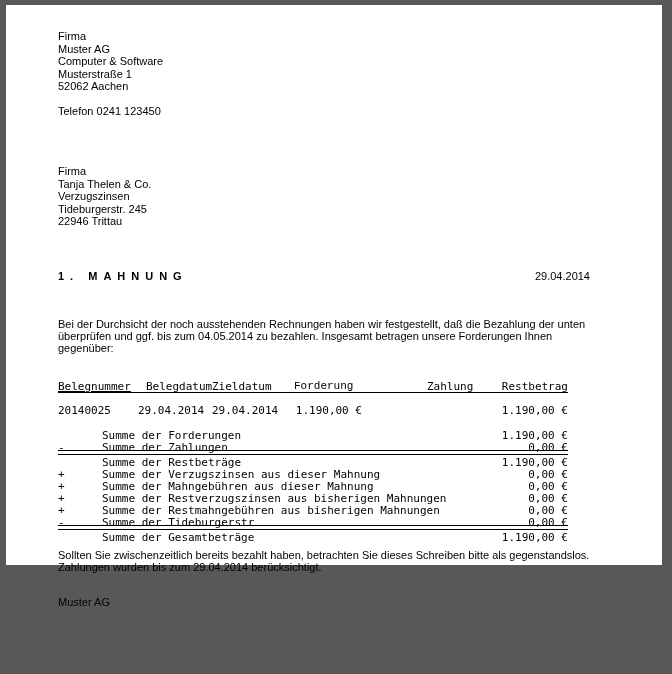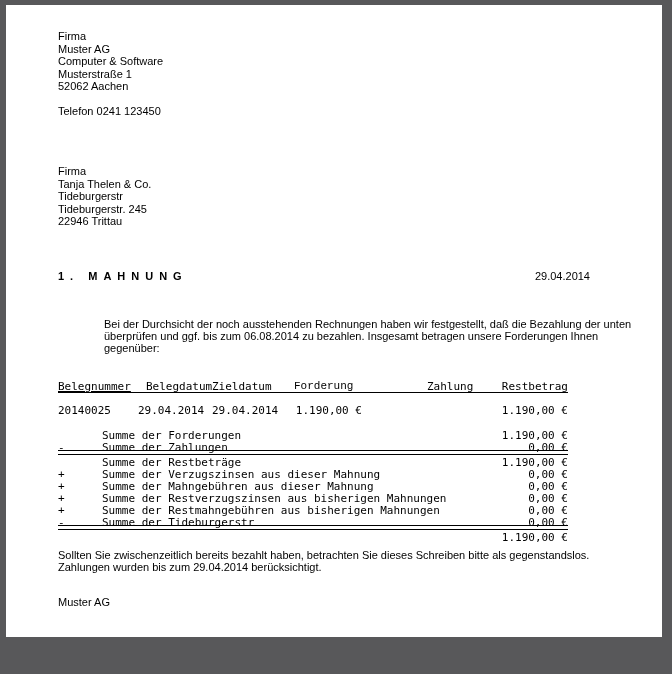--- a/index.html
+++ b/index.html
@@ -12,21 +12,21 @@
   body {
     background: #58585a;
     font-family: "Liberation Sans", sans-serif;
     -webkit-font-smoothing: none;
   }
   .page {
     position: absolute;
     left: 6px;
     top: 5px;
     width: 656px;
-    height: 632px;
+    height: 560px;
     background: #ffffff;
     color: #000000;
     font-size: 11px;
   }
   .abs { position: absolute; white-space: nowrap; }
   .addr-line { line-height: 12.5px; white-space: nowrap; }
   .intro-line, .closing-line { line-height: 12px; white-space: nowrap; }
   .title {
     font-weight: bold;
     letter-spacing: 6px;
@@ -79,31 +79,31 @@
     <div class="addr-line">Muster AG</div>
     <div class="addr-line">Computer &amp; Software</div>
     <div class="addr-line">Musterstraße 1</div>
     <div class="addr-line">52062 Aachen</div>
   </div>
   <div class="abs" style="left:52px; top:100px;">Telefon 0241 123450</div>
 
   <div class="abs" style="left:52px; top:160px;">
     <div class="addr-line">Firma</div>
     <div class="addr-line">Tanja Thelen &amp; Co.</div>
-    <div class="addr-line">Tideburgerstr</div>
+    <div class="addr-line">Verzugszinsen</div>
     <div class="addr-line">Tideburgerstr. 245</div>
     <div class="addr-line">22946 Trittau</div>
   </div>
 
   <div class="abs title" style="left:52px; top:265px;text-align:right;">1. MAHNUNG</div>
   <div class="abs" style="right:72px; top:265px;">29.04.2014</div>
 
-  <div class="abs" style="left:52px; top:313px;margin-left:46px;">
+  <div class="abs" style="left:52px; top:313px;">
     <div class="intro-line">Bei der Durchsicht der noch ausstehenden Rechnungen haben wir festgestellt, daß die Bezahlung der unten</div>
-    <div class="intro-line">überprüfen und ggf. bis zum 06.08.2014 zu bezahlen. Insgesamt betragen unsere Forderungen Ihnen</div>
+    <div class="intro-line">überprüfen und ggf. bis zum 04.05.2014 zu bezahlen. Insgesamt betragen unsere Forderungen Ihnen</div>
     <div class="intro-line">gegenüber:</div>
   </div>
 
   <div class="thead mono">
     <span class="tcell" style="left:0;text-decoration:underline;">Belegnummer</span>
     <span class="tcell" style="left:88px;">Belegdatum</span>
     <span class="tcell" style="left:154px;">Zieldatum</span>
     <span class="tcell" style="left:236px;font-family:Liberation Mono, monospace;">Forderung</span>
     <span class="tcell" style="left:369px;">Zahlung</span>
     <span class="tcell r" style="left:0; width:510px;">Restbetrag</span>
@@ -157,20 +157,21 @@
   </div>
   <div class="srow mono" style="top:511px;">
     <span class="sign">-</span>
     <span class="lbl">Summe der Tideburgerstr</span>
     <span class="amt">0,00 €</span>
   </div>
   <div class="rule" style="top:520px;"></div>
   <div class="rule" style="top:524px;"></div>
   <div class="srow mono" style="top:526px;">
     <span class="sign"></span>
+    <span class="lbl">Summe der Gesamtbeträge</span>
     <span class="amt">1.190,00 €</span>
   </div>
 
   <div class="abs" style="left:52px; top:544px;">
     <div class="closing-line">Sollten Sie zwischenzeitlich bereits bezahlt haben, betrachten Sie dieses Schreiben bitte als gegenstandslos.</div>
     <div class="closing-line">Zahlungen wurden bis zum 29.04.2014 berücksichtigt.</div>
   </div>
 
   <div class="abs" style="left:52px; top:591px;">Muster AG</div>
 

